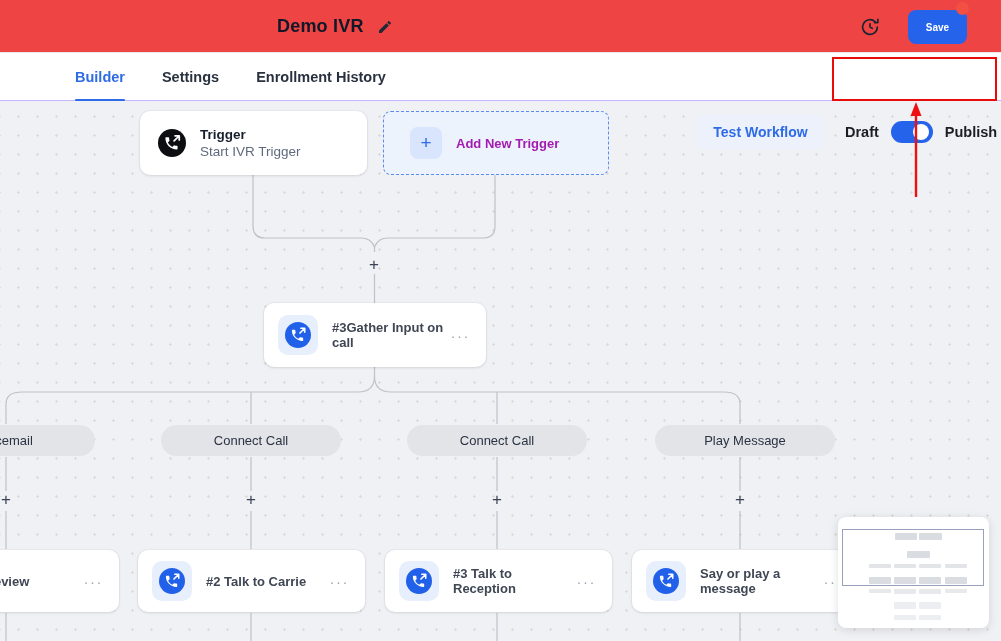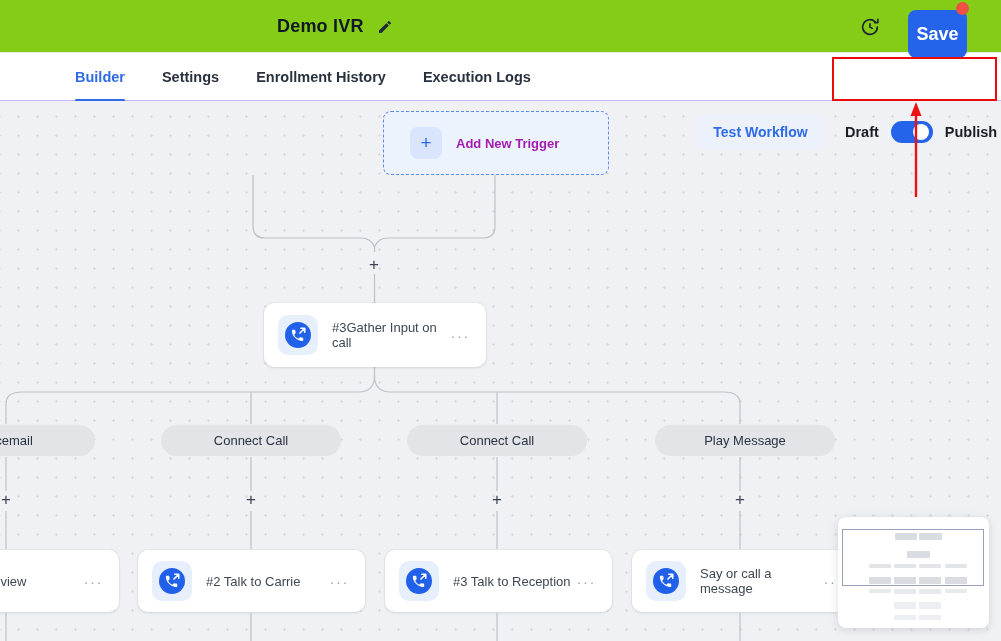--- a/index.html
+++ b/index.html
@@ -2,26 +2,26 @@
 <html><head>
 <meta charset="utf-8">
 <style>
   * { margin:0; padding:0; box-sizing:border-box; }
   html,body { width:1001px; height:641px; }
   body { font-family:"Liberation Sans","DejaVu Sans",sans-serif; background:#fff; position:relative; overflow:hidden; }
 
   .app { position:absolute; inset:0; width:1001px; height:641px; }
 
   
-  .header { position:absolute; top:0; left:0; width:1001px; height:53px; background:#84cc16; border-bottom:1px solid #e9eaec; z-index:10; }
+  .header { position:absolute; top:0; left:0; width:1001px; height:53px; background:#ef4444; border-bottom:1px solid #e9eaec; z-index:10; }
   .title-wrap { position:absolute; left:277px; top:0; height:53px; display:flex; align-items:center; gap:12px; }
   .page-title { font-size:18px; font-weight:700; color:#101828; letter-spacing:.2px; }
   .icon-btn { background:none; border:none; cursor:pointer; display:flex; align-items:center; justify-content:center; padding:0; }
   .history-btn { position:absolute; left:858px; top:15px; width:24px; height:24px; }
-  .save-btn { position:absolute; left:908px; top:10px; width:59px; height:48px; background:#2563eb; color:#fff; border:none; border-radius:8px; font-size:18px; font-weight:700; font-family:inherit; cursor:pointer; }
+  .save-btn { position:absolute; left:908px; top:10px; width:59px; height:34px; background:#2563eb; color:#fff; border:none; border-radius:8px; font-size:10px; font-weight:700; font-family:inherit; cursor:pointer; }
   .save-dot { position:absolute; left:956px; top:2px; width:13px; height:13px; border-radius:50%; background:#f25042; z-index:11; }
 
   
   .tabbar { position:absolute; top:53px; left:0; width:1001px; height:48px; background:#fff; border-bottom:1px solid #c4b5fd; z-index:9; }
   .tabs { position:absolute; left:75px; top:0; height:48px; display:flex; gap:37px; }
   .tab { position:relative; height:48px; display:flex; align-items:center; font-size:14.5px; font-weight:600; color:#29313f; cursor:pointer; }
   .tab.active { color:#2e6be6; }
   .tab.active::after { content:""; position:absolute; left:0; right:0; bottom:0; height:2.5px; background:#2e6be6; border-radius:2px; }
   .test-workflow-btn { position:absolute; left:697px; top:62px; width:127px; height:34px; background:#edf1fb; color:#2e6be6; border:none; border-radius:6px; font-size:14px; font-weight:600; font-family:inherit; cursor:pointer; }
   .publish-wrap { position:absolute; left:845px; top:62px; height:34px; display:flex; align-items:center; gap:12px; }
@@ -43,21 +43,21 @@
   .trigger-texts { display:flex; flex-direction:column; gap:2px; }
   .trigger-title { font-size:13.5px; font-weight:700; color:#18202e; }
   .trigger-sub { font-size:13.5px; color:#5f6b7d; }
 
   .add-trigger { position:absolute; left:383px; top:10px; width:226px; height:64px; border:1.5px dashed #5b8af2; background:#edf3fd; border-radius:8px; display:flex; align-items:center; gap:14px; padding-left:26px; cursor:pointer; z-index:3; }
   .add-square { width:32px; height:32px; background:#d8e5fc; border-radius:8px; display:flex; align-items:center; justify-content:center; font-size:19px; color:#2e6be6; font-weight:400; }
   .add-label { font-size:13px; font-weight:700; color:#a21caf; }
 
   .gather-node { left:264px; top:202px; width:222px; height:64px; padding:0 14px; }
   .icon-tile { width:40px; height:40px; background:#e7eefc; border-radius:10px; display:flex; align-items:center; justify-content:center; flex:0 0 auto; }
-  .node-label { flex:1; margin-left:14px; font-size:13px; color:#3f4754; }
+  .node-label { flex:1; margin-left:14px; font-size:13px; color:#3f4754;font-weight:bold; }
   .more-dots { color:#a0a6b1; font-size:15px; letter-spacing:1.5px; cursor:pointer; background:none; border:none; font-family:inherit; padding:0 2px; }
 
   .branch-pill { position:absolute; top:324px; width:180px; height:31px; background:#e3e4e8; border-radius:16px; display:flex; align-items:center; justify-content:center; font-size:13px; color:#2a3342; z-index:3; }
 
   .action-card { top:449px; width:227px; height:62px; padding:0 14px; }
   .plus-mark { position:absolute; width:16px; height:16px; display:flex; align-items:center; justify-content:center; font-size:17px; color:#3a4354; z-index:2; cursor:pointer; }
 
   
   .minimap { position:absolute; left:838px; top:416px; width:151px; height:111px; background:#fff; border-radius:8px; box-shadow:0 2px 10px rgba(16,24,40,.13); z-index:6; cursor:pointer; }
   .minimap-viewport { position:absolute; left:4px; top:12px; width:142px; height:57px; border:1.2px solid #98a1bc; }
@@ -86,21 +86,20 @@
     </button>
     <button class="save-btn">Save</button>
     <div class="save-dot"></div>
   </div>
 
   <div class="tabbar">
     <div class="tabs">
       <div class="tab active">Builder</div>
       <div class="tab">Settings</div>
       <div class="tab">Enrollment History</div>
-      <div class="tab">Execution Logs</div>
     </div>
     <button class="test-workflow-btn">Test Workflow</button>
     <div class="publish-wrap">
       <span class="toggle-label">Draft</span>
       <button class="toggle">
           <span class="knob"></span>
         </button>
       <span class="toggle-label">Publish</span>
     </div>
   </div>
@@ -122,20 +121,33 @@
         <path d="M374.5 275 Q374.5 291 391 291 H724 Q740 291 740 303 V323"></path>
         <path d="M251 291 V323"></path>
         <path d="M497 291 V323"></path>
         <path d="M6 356V390 M6 410V448 M6 512V540"></path>
         <path d="M251 356V390 M251 410V448 M251 512V540"></path>
         <path d="M497 356V390 M497 410V448 M497 512V540"></path>
         <path d="M740 356V390 M740 410V448 M740 512V540"></path>
       </g>
     </svg>
 
+    <div class="node trigger-node">
+      <svg width="28" height="28" viewBox="0 0 24 24">
+        <circle cx="12" cy="12" r="12" fill="#0c0e12"></circle>
+        <g transform="translate(4.6 5.4) scale(0.58)">
+            <path d="M6.62 10.79c1.44 2.83 3.76 5.14 6.59 6.59l2.2-2.21c.27-.27.67-.36 1.02-.24 1.12.37 2.33.57 3.57.57.55 0 1 .45 1 1V20c0 .55-.45 1-1 1-9.39 0-17-7.61-17-17 0-.55.45-1 1-1h3.5c.55 0 1 .45 1 1 0 1.25.2 2.45.57 3.57.11.35.03.74-.25 1.02l-2.2 2.2z" fill="#fff"></path>
+          </g>
+        <path d="M13.8 10.2 L18 6 M14.6 5.8h3.6v3.6" stroke="#fff" stroke-width="1.5" fill="none" stroke-linecap="round" stroke-linejoin="round"></path>
+      </svg>
+      <div class="trigger-texts">
+        <span class="trigger-title">Trigger</span>
+        <span class="trigger-sub">Start IVR Trigger</span>
+      </div>
+    </div>
 
     <div class="add-trigger">
       <span class="add-square">+</span>
       <span class="add-label">Add New Trigger</span>
     </div>
 
     <div class="plus-mark" style="left:366px;top:156px;">+</div>
 
     <div class="node gather-node">
       <span class="icon-tile">
@@ -197,21 +209,21 @@
     <div class="node action-card" style="left:632px;">
       <span class="icon-tile">
         <svg width="26" height="26" viewBox="0 0 24 24">
           <circle cx="12" cy="12" r="12" fill="#2160e8"></circle>
           <g transform="translate(4.6 5.4) scale(0.58)">
               <path d="M6.62 10.79c1.44 2.83 3.76 5.14 6.59 6.59l2.2-2.21c.27-.27.67-.36 1.02-.24 1.12.37 2.33.57 3.57.57.55 0 1 .45 1 1V20c0 .55-.45 1-1 1-9.39 0-17-7.61-17-17 0-.55.45-1 1-1h3.5c.55 0 1 .45 1 1 0 1.25.2 2.45.57 3.57.11.35.03.74-.25 1.02l-2.2 2.2z" fill="#fff"></path>
             </g>
           <path d="M13.8 10.2 L18 6 M14.6 5.8h3.6v3.6" stroke="#fff" stroke-width="1.5" fill="none" stroke-linecap="round" stroke-linejoin="round"></path>
         </svg>
       </span>
-      <span class="node-label">Say or call a message</span>
+      <span class="node-label">Say or play a message</span>
       <button class="more-dots">···</button>
     </div>
 
     <div class="minimap" id="minimap">
       <div class="minimap-viewport"></div>
     <div class="mm-bar" style="left: 57px; top: 16px; width: 22px; height: 7px; background: rgb(217, 220, 225);"></div>
         <div class="mm-bar" style="left: 81px; top: 16px; width: 23px; height: 7px; background: rgb(217, 220, 225);"></div>
         <div class="mm-bar" style="left: 69px; top: 34px; width: 23px; height: 7px; background: rgb(217, 220, 225);"></div>
         <div class="mm-bar" style="left: 31px; top: 47px; width: 22px; height: 4px; background: rgb(226, 228, 232);"></div>
         <div class="mm-bar" style="left: 56px; top: 47px; width: 22px; height: 4px; background: rgb(226, 228, 232);"></div>

